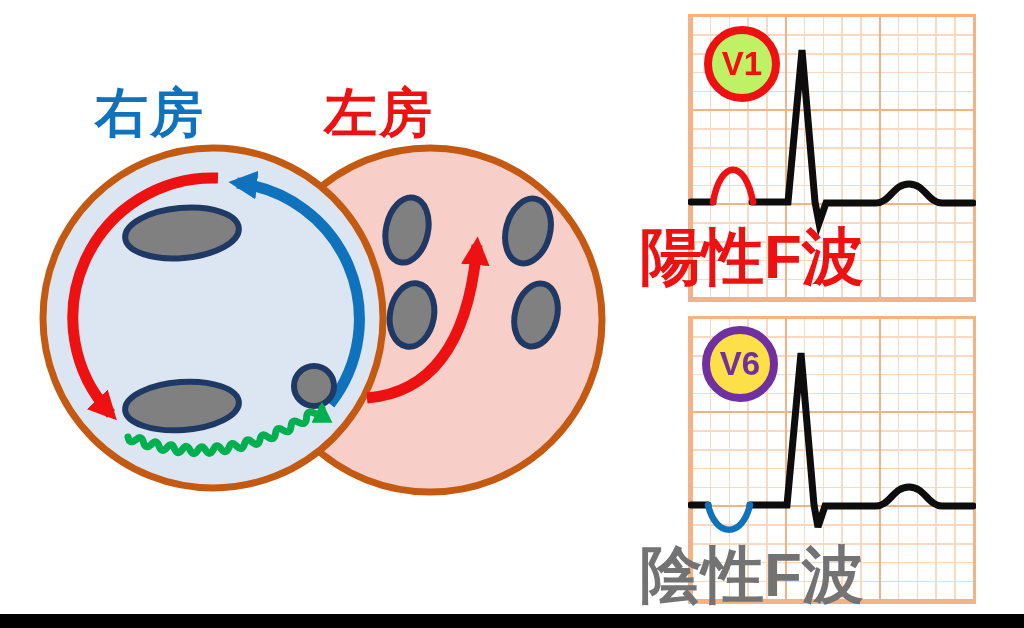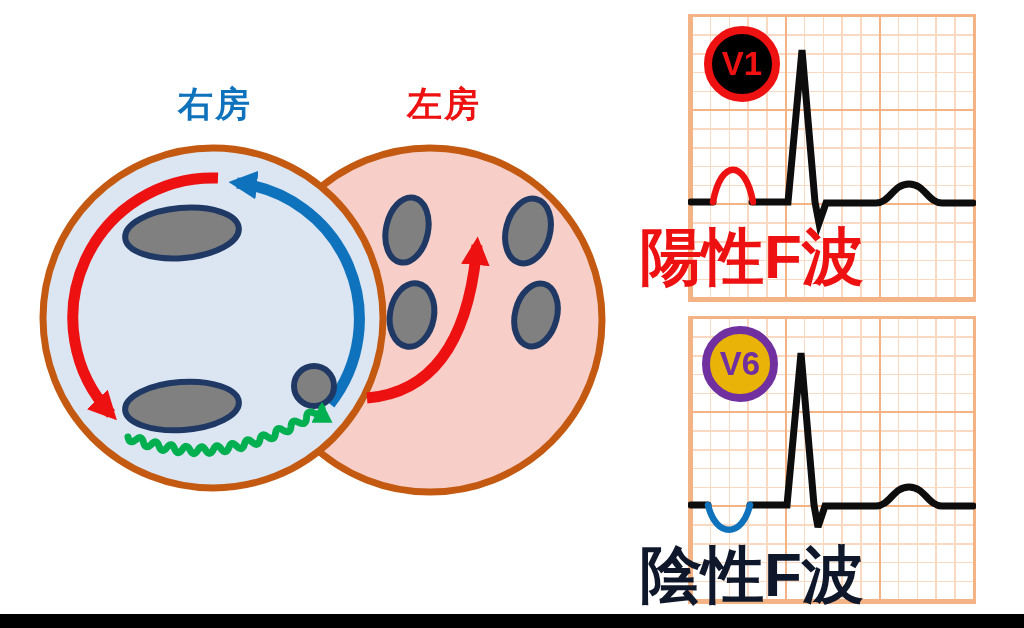--- a/index.html
+++ b/index.html
@@ -3,22 +3,22 @@
 <meta charset="utf-8">
 <style>
   html,body{margin:0;padding:0;background:#fff;}
   .stage{
     position:relative;width:1024px;height:628px;overflow:hidden;background:#ffffff;
     font-family:"Liberation Sans","DejaVu Sans",sans-serif;
   }
   .abs{position:absolute;}
   
   .atrium-title{
-    position:absolute;top:86px;width:240px;text-align:center;
-    font-size:35px;font-weight:900;letter-spacing:2px;line-height:1.0;
+    position:absolute;top:86px;width:240px;
+    font-size:53px;font-weight:900;letter-spacing:2px;line-height:1.0;
   }
   .title-ra{left:95px;color:#0f72bd;}
   .title-la{left:324px;color:#ee1111;}
   
   .ecg-grid{
     position:absolute;left:688px;width:282px;height:282px;
     border:3px solid #f4b385;background-color:#ffffff;
     background-image:
       repeating-linear-gradient(90deg,#f4b385 0,#f4b385 2px,transparent 2px,transparent 94px),
       repeating-linear-gradient(0deg,#f4b385 0,#f4b385 2px,transparent 2px,transparent 94px),
@@ -28,28 +28,28 @@
   .grid-v1{top:14px;}
   .grid-v6{top:316px;}
   .trace{position:absolute;left:688px;width:288px;height:288px;}
   .trace-v1{top:14px;}
   .trace-v6{top:316px;}
   .lead-badge{
     position:absolute;width:60px;height:60px;border-radius:50%;
     display:flex;align-items:center;justify-content:center;
     font-size:33px;font-weight:900;
   }
-  .badge-v1{left:704px;top:26px;border:8px solid #ee1111;background:#000000;color:#ee1111;}
-  .badge-v6{left:702px;top:326px;border:8px solid #7030a0;background:#eab308;color:#7030a0;}
+  .badge-v1{left:704px;top:26px;border:8px solid #ee1111;background:#bef264;color:#ee1111;}
+  .badge-v6{left:702px;top:326px;border:8px solid #7030a0;background:#fde047;color:#7030a0;}
   .ecg-caption{
     position:absolute;left:640px;font-size:62px;font-weight:900;line-height:1.0;
     letter-spacing:0px;white-space:nowrap;
   }
   .caption-v1{top:226px;color:#ee1111;}
-  .caption-v6{top:544px;color:#0f172a;}
+  .caption-v6{top:544px;color:#737373;}
   .bottom-bar{position:absolute;left:0;top:614px;width:1024px;height:14px;background:#000;}
 </style>
 </head>
 <body>
 
 <div class="stage">
 
   <svg class="abs" style="left:0;top:0;" width="660" height="628" viewBox="0 0 660 628">
     <defs>
       <marker id="mr" viewBox="0 0 10 10" refX="7" refY="5" markerWidth="2.6" markerHeight="2.6" orient="auto">

